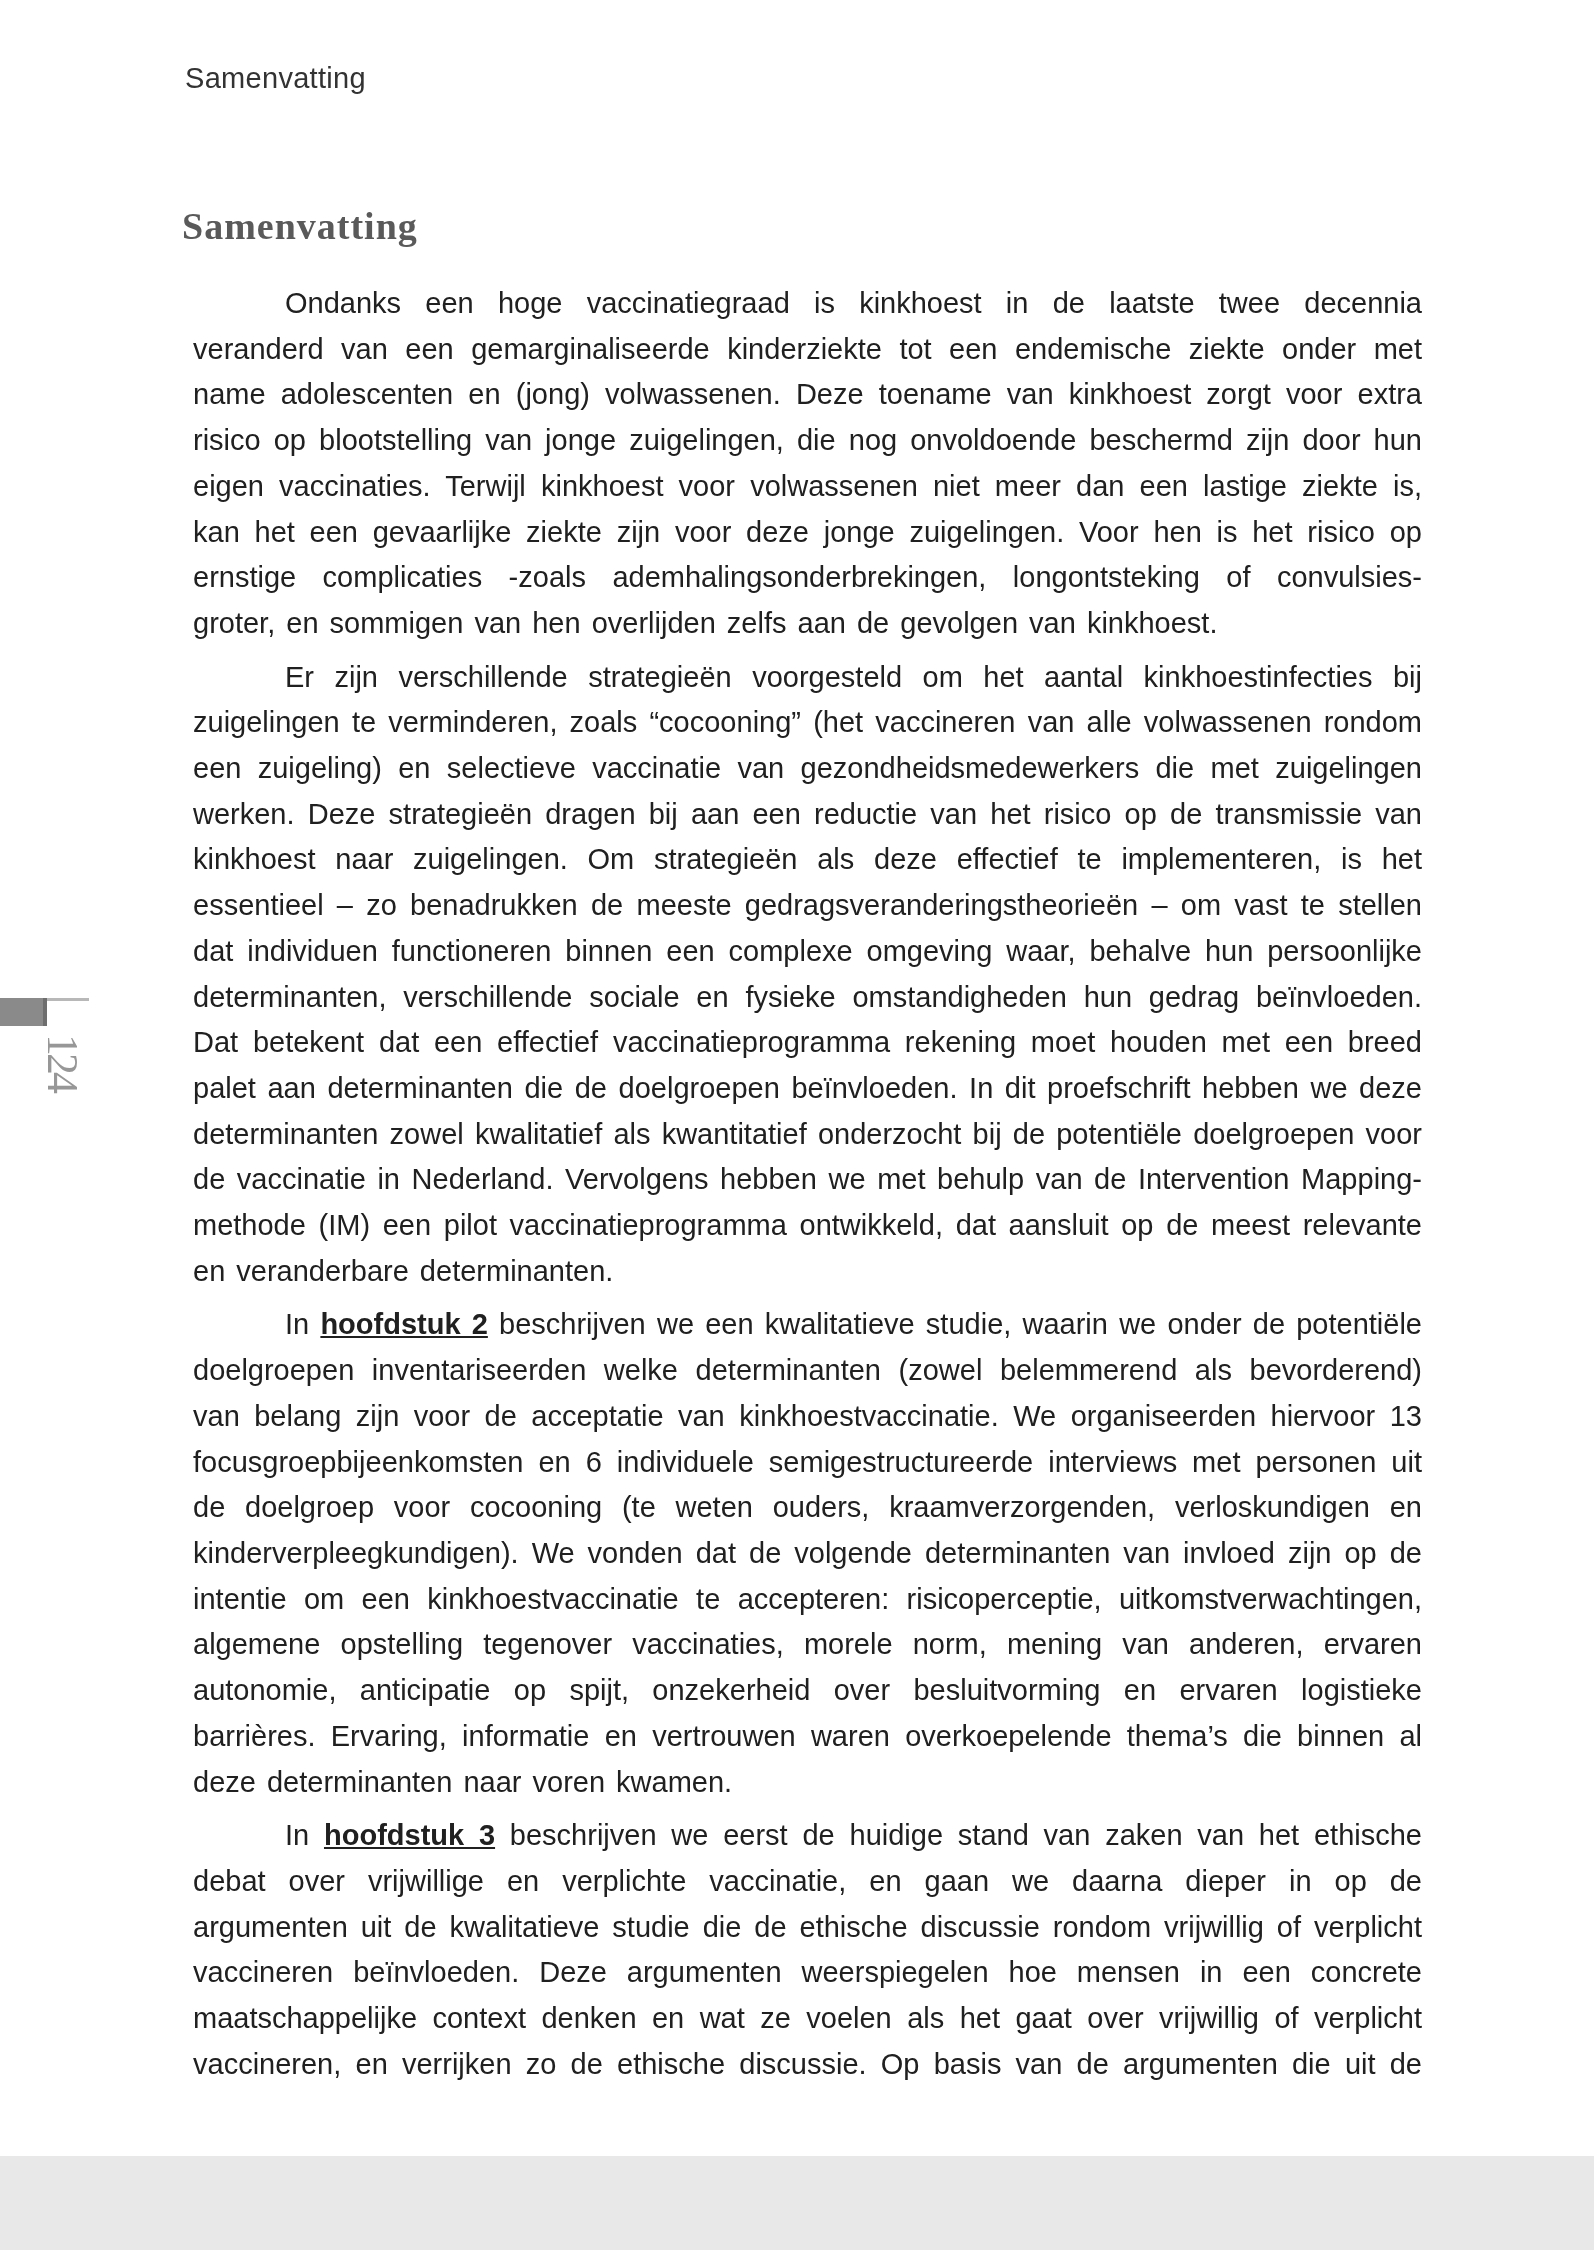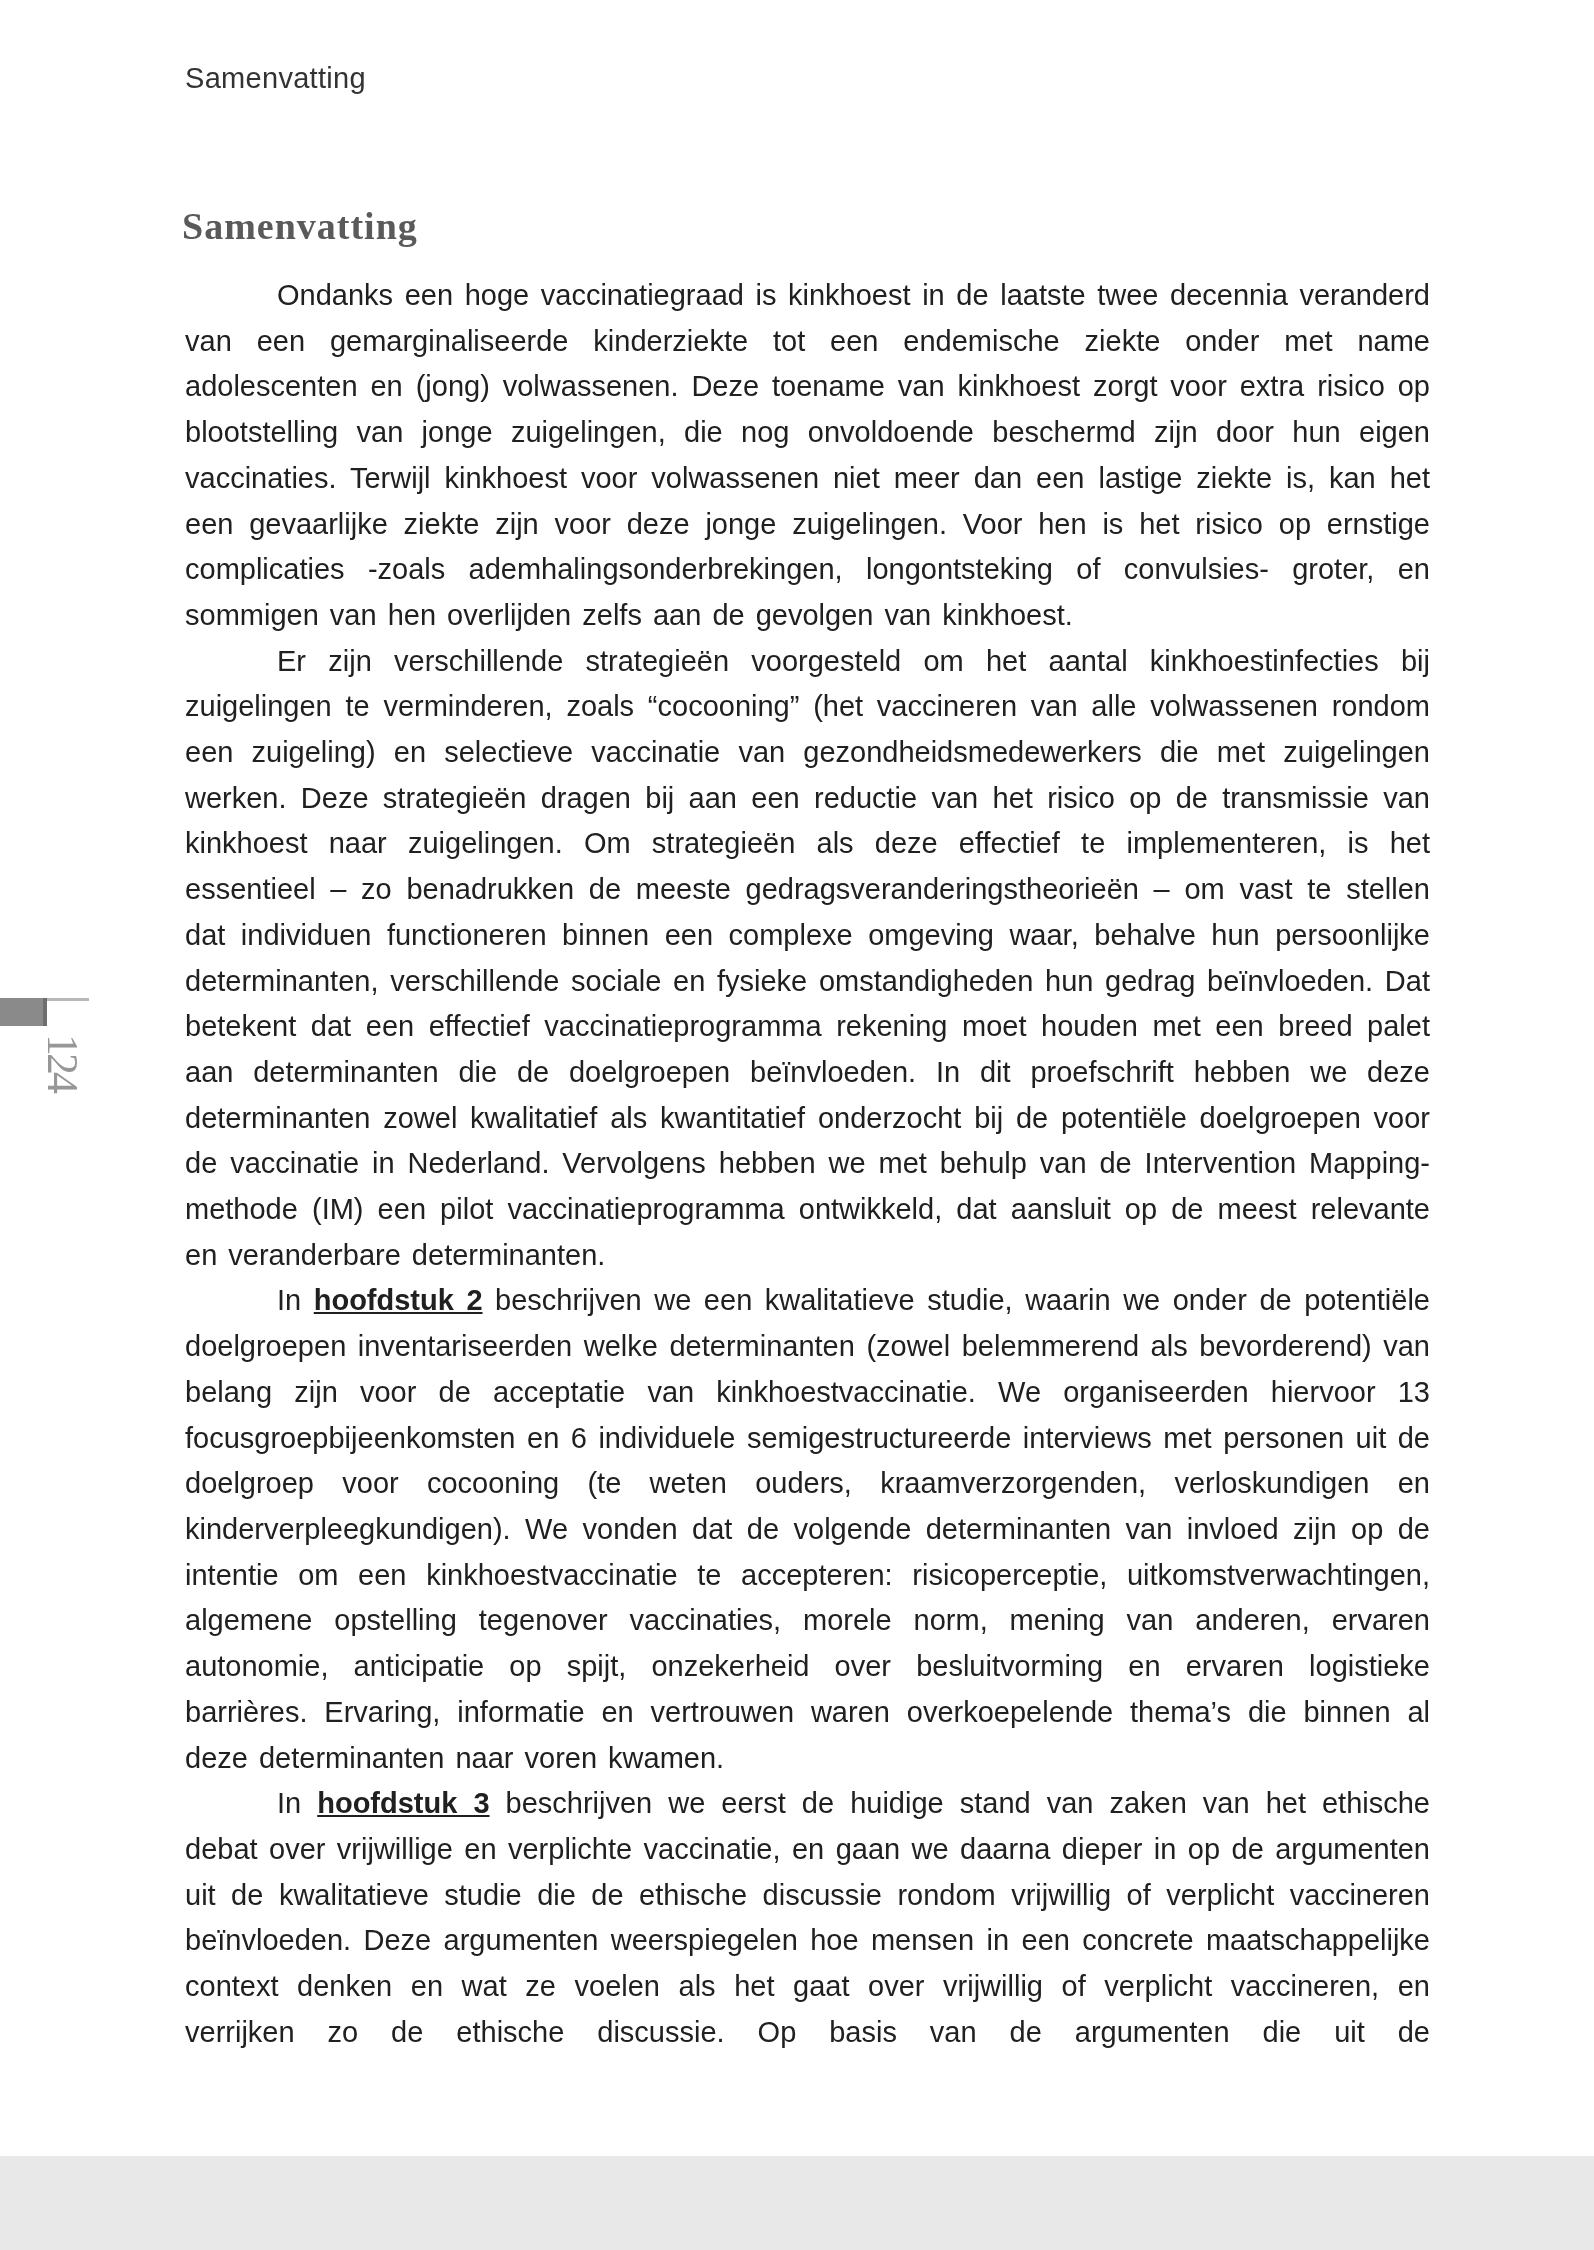--- a/index.html
+++ b/index.html
@@ -33,21 +33,21 @@
     position:absolute;
     left:185px;top:273px;
     width:1245px;
     font-size:29px;
     line-height:45.7px;
     color:#202020;
     text-align:justify;
     word-spacing:3px;
   }
   .body-text p{
-    margin:0;
+    margin:8px;
     text-indent:92px;
   }
   .body-text p b{font-weight:bold;text-decoration:underline;}
   .body-text p.continued{text-align-last:justify;}
   .edge-tab{
     position:absolute;
     left:0;top:998px;
     width:43px;height:28px;
     background:#8a8a8a;
   }

